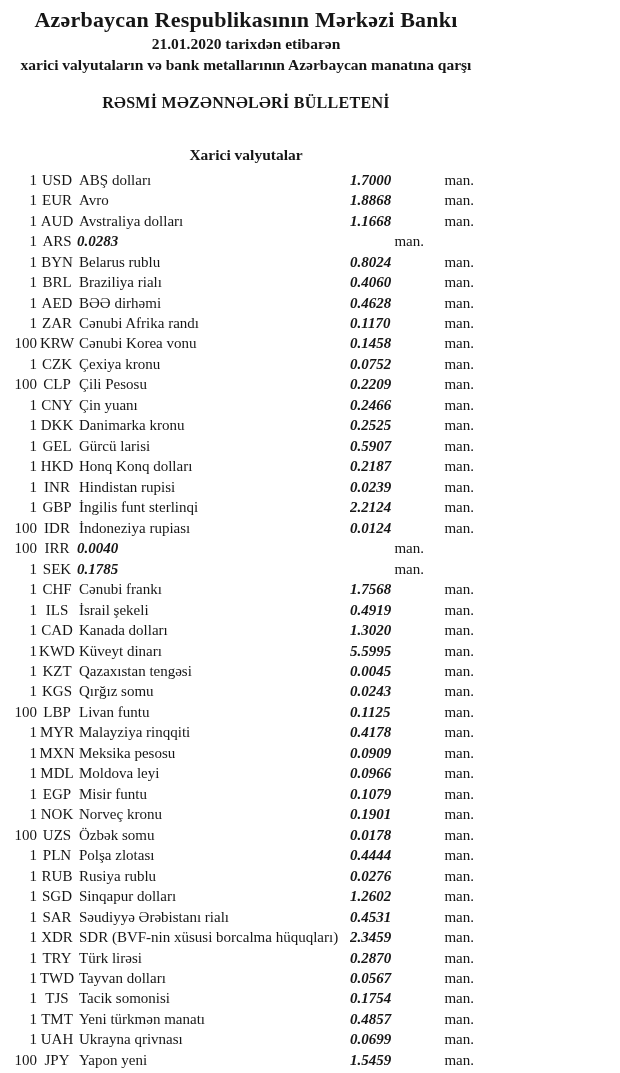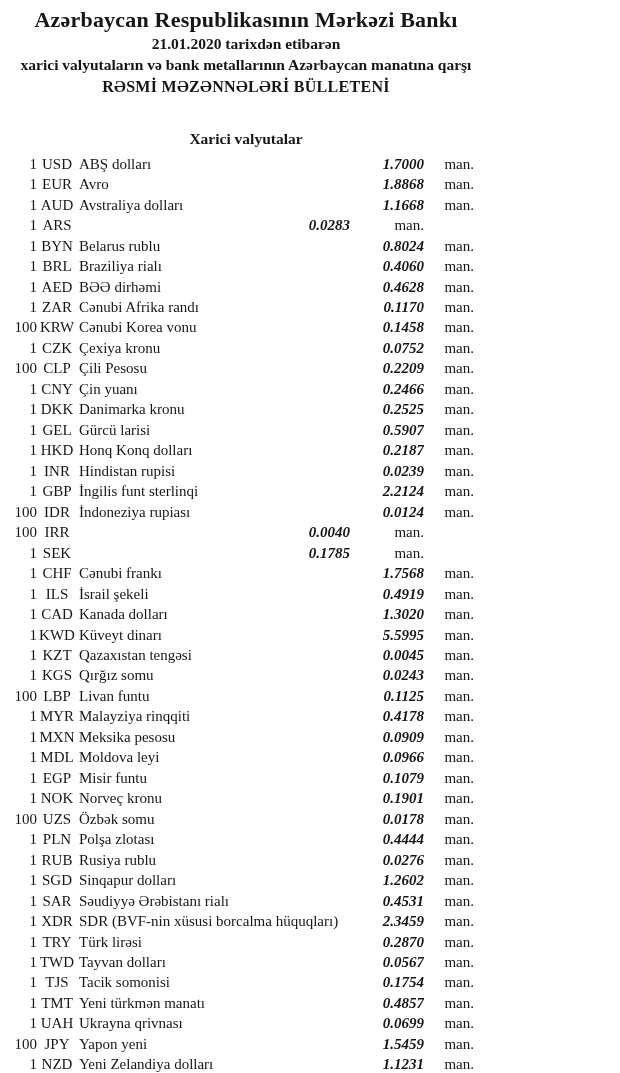--- a/index.html
+++ b/index.html
@@ -33,20 +33,21 @@
   .hline {
     font-weight: bold;
     text-align: center;
     font-size: 15.5px;
     line-height: 21px;
   }
   .bulletin {
     font-size: 16px;
     line-height: 23px;
     letter-spacing: 0.3px;
+    margin-top: 16px;
   }
   .section-title {
     margin: 30px 0 0 0;
     font-size: 15.5px;
     font-weight: bold;
     text-align: center;
     line-height: 21px;
   }
   .rates-table {
     margin-top: 5px;
@@ -56,21 +57,21 @@
     grid-template-columns: 37px 40px 1fr 74px 50px;
     height: 20.47px;
     align-items: center;
     padding-right: 18px;
     font-size: 15px;
   }
   .cell { white-space: nowrap; overflow: hidden; }
   .nominal { text-align: right; }
   .code    { text-align: center; }
   .name    { text-align: left; padding-left: 2px; }
-  .rate    { text-align: right; font-weight: bold; font-style: italic; }
+  .rate    { font-weight: bold; font-style: italic; }
   .unit    { text-align: right; padding-left: 12px; }
 </style>
 </head>
 <body style="color: rgb(22, 22, 22); background: rgb(255, 255, 255);">
 
 <div class="page">
   <header>
     <h1 class="bank-title">Azərbaycan Respublikasının Mərkəzi Bankı</h1>
     <div class="hline">21.01.2020 tarixdən etibarən</div>
     <div class="hline">xarici valyutaların və bank metallarının Azərbaycan manatına qarşı</div>

